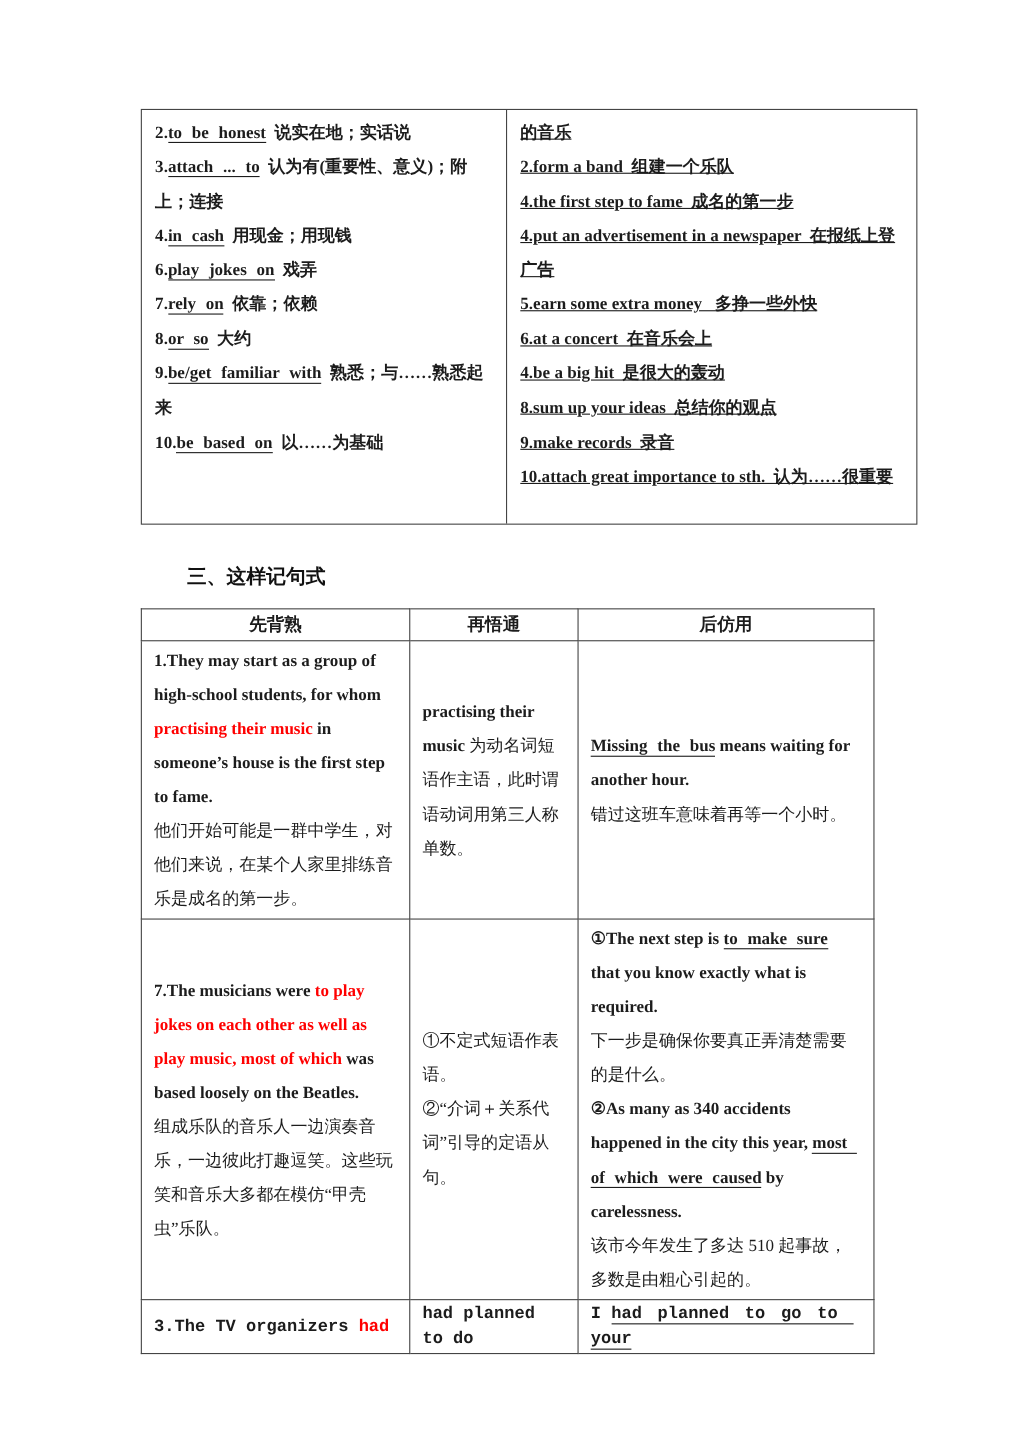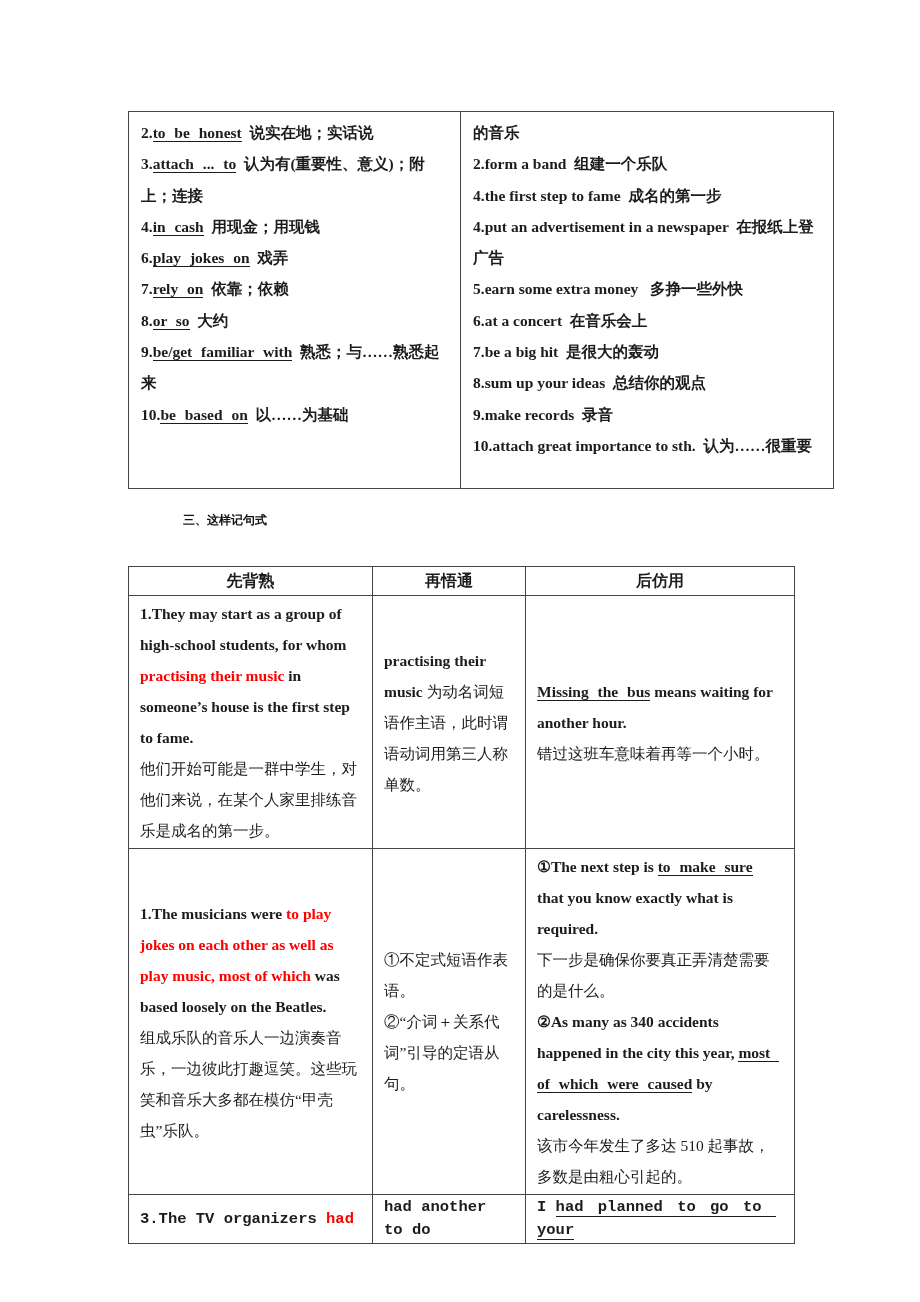--- a/index.html
+++ b/index.html
@@ -13,38 +13,38 @@
     font-family:"Liberation Serif","DejaVu Serif",serif;
     color:var(--ink);
   }
   .para{margin:0;white-space:pre-wrap;}
   .b{font-weight:bold;}
   .r{color:var(--red);}
   .u{border-bottom:1.6px solid currentColor;word-spacing:0.32em;}
 
   
   .phrase-table{
-    position:absolute;left:128px;top:111px;width:706px;height:378px;
+    position:absolute;left:128px;top:99px;width:706px;height:378px;
     display:flex;border:1.6px solid var(--border);box-sizing:border-box;
     font-size:15.5px;
   }
   .pcol{box-sizing:border-box;padding:5px 11px 0 12px;line-height:31.3px;}
   .pcol-left{width:331px;}
-  .pcol-right{flex:1;border-left:1.6px solid var(--border);}
+  .pcol-right{flex:1;border-left:1.6px solid var(--border);text-decoration:underline;}
 
   
   .section-heading{
     position:absolute;left:170px;top:512px;
     font-family:Liberation Sans, sans-serif;
-    font-weight:bold;font-size:12px;color:#111;margin-left:13px;
+    font-weight:bold;font-size:18px;color:#111;
   }
 
   
   .sentence-table{
-    position:absolute;left:128px;top:566px;width:666px;
+    position:absolute;left:128px;top:553px;width:666px;
     border-collapse:collapse;table-layout:fixed;font-size:15.5px;
   }
   .sentence-table col.c1{width:244px;}
   .sentence-table col.c2{width:153px;}
   .sentence-table col.c3{width:269px;}
   .sentence-table th,.sentence-table td{
     border:1.6px solid var(--border);box-sizing:border-box;
     padding:2px 11px;vertical-align:middle;overflow:hidden;
   }
   .sentence-table th{
@@ -71,21 +71,21 @@
       <div class="para"><span class="b">9.</span><span class="b u">be/get familiar with</span><span class="b">  熟悉；与……熟悉起来</span></div>
       <div class="para"><span class="b">10.</span><span class="b u">be based on</span><span class="b">  以……为基础</span></div>
     </div>
   <div class="pcol pcol-right">
       <div class="para"><span class="b">的音乐</span></div>
       <div class="para"><span class="b">2.form a band  组建一个乐队</span></div>
       <div class="para"><span class="b">4.the first step to fame  成名的第一步</span></div>
       <div class="para"><span class="b">4.put an advertisement in a newspaper  在报纸上登广告</span></div>
       <div class="para"><span class="b">5.earn some extra money   多挣一些外快</span></div>
       <div class="para"><span class="b">6.at a concert  在音乐会上</span></div>
-      <div class="para"><span class="b">7.be a big hit  是很大的轰动</span></div>
+      <div class="para"><span class="b">4.be a big hit  是很大的轰动</span></div>
       <div class="para"><span class="b">8.sum up your ideas  总结你的观点</span></div>
       <div class="para"><span class="b">9.make records  录音</span></div>
       <div class="para"><span class="b">10.attach great importance to sth.  认为……很重要</span></div>
     </div>
 </div>
 
 <div class="section-heading">三、这样记句式</div>
 
 <table class="sentence-table">
   <colgroup>
@@ -109,39 +109,39 @@
         <td>
           <div class="para"><span class="b">practising their music </span><span class="">为动名词短语作主语，此时谓语动词用第三人称单数。</span></div>
         </td>
         <td>
           <div class="para"><span class="b u">Missing the bus</span><span class="b"> means waiting for another hour.</span></div>
           <div class="para"><span class="">错过这班车意味着再等一个小时。</span></div>
         </td>
       </tr>
       <tr>
         <td>
-          <div class="para"><span class="b">1.The musicians were </span><span class="b r">to play jokes on each other as well as play music, most of which</span><span class="b"> was based loosely on the Beatles.</span></div>
+          <div class="para"><span class="b">7.The musicians were </span><span class="b r">to play jokes on each other as well as play music, most of which</span><span class="b"> was based loosely on the Beatles.</span></div>
           <div class="para"><span class="">组成乐队的音乐人一边演奏音乐，一边彼此打趣逗笑。这些玩笑和音乐大多都在模仿“甲壳虫”乐队。</span></div>
         </td>
         <td>
           <div class="para"><span class="">①不定式短语作表语。</span></div>
           <div class="para"><span class="">②“介词＋关系代词”引导的定语从句。</span></div>
         </td>
         <td>
           <div class="para"><span class="b">①The next step is </span><span class="b u">to make sure</span><span class="b"> that you know exactly what is required.</span></div>
           <div class="para"><span class="">下一步是确保你要真正弄清楚需要的是什么。</span></div>
           <div class="para"><span class="b">②As many as 340 accidents happened in the city this year, </span><span class="b u">most of which were caused</span><span class="b"> by carelessness.</span></div>
           <div class="para"><span class="">该市今年发生了多达 510 起事故，多数是由粗心引起的。</span></div>
         </td>
       </tr>
       <tr>
         <td>
           <div class="para"><span class="b">3.The TV organizers </span><span class="b r">had</span></div>
         </td>
         <td>
-          <div class="para"><span class="b">had another to do</span></div>
+          <div class="para"><span class="b">had planned to do</span></div>
         </td>
         <td>
           <div class="para"><span class="b">I </span><span class="b u">had planned to go to your</span></div>
         </td>
       </tr>
     </tbody>
 </table>
 
 </body></html>

